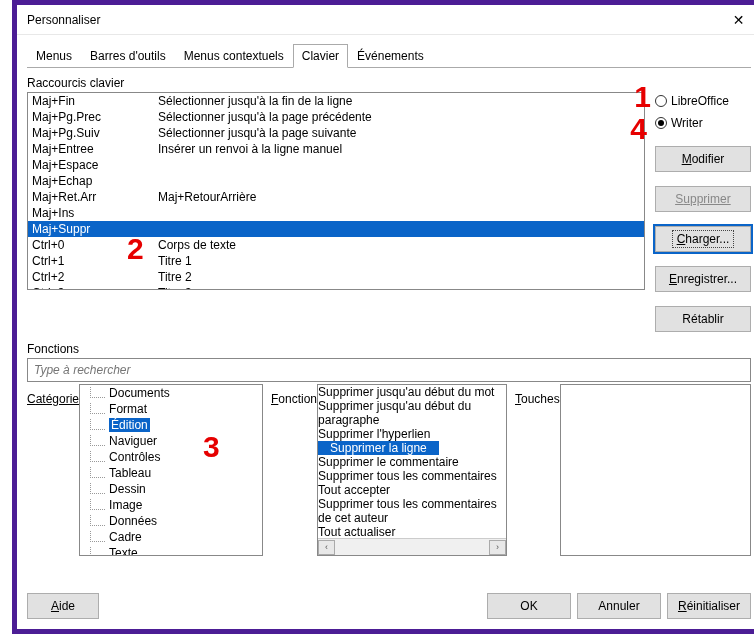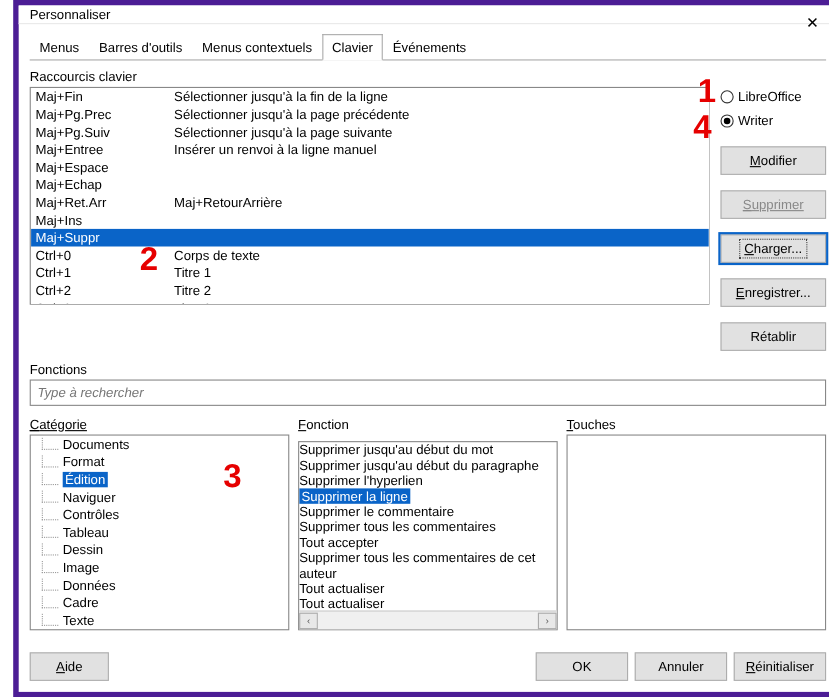--- a/index.html
+++ b/index.html
@@ -144,21 +144,21 @@
     font-size: 12px;
     font-style: italic;
     color: #777;
     background: #fff;
   }
   .three-col {
     display: flex;
     gap: 8px;
     margin-top: 2px;
   }
-  .col { flex: 1; display: flex; flex-direction: column; justify-content: space-between; }
+  .col { flex: 1; display: flex; flex-direction: row; }
   .listbox {
     border: 1px solid #888;
     flex: 1;
     height: 172px;
     overflow-y: scroll;
     background: #fff;
   }
   .listbox .item {
     padding: 0 4px;
     line-height: 16px;
@@ -367,21 +367,21 @@
             <div class="item tree">Texte</div>
           </div>
       </div>
       <div class="col">
         <div class="section-label"><span style="text-decoration:underline">F</span>onction</div>
         <div class="fn-listbox-wrap">
           <div class="fn-listbox" id="function-list">
               <div class="item">Supprimer jusqu'au début du mot</div>
               <div class="item">Supprimer jusqu'au début du paragraphe</div>
               <div class="item">Supprimer l'hyperlien</div>
-              <div class="item"><span style="background: rgb(10, 100, 200); color: rgb(255, 255, 255); padding: 0px 2px;">Supprimer la ligne</span></div>
+              <div class="item"><span style="background: rgb(10, 100, 200); color: rgb(255, 255, 255); padding: 0px 12px;">Supprimer la ligne</span></div>
               <div class="item">Supprimer le commentaire</div>
               <div class="item">Supprimer tous les commentaires</div>
               <div class="item">Tout accepter</div>
               <div class="item">Supprimer tous les commentaires de cet auteur</div>
               <div class="item">Tout actualiser</div>
               <div class="item">Tout actualiser</div>
             </div>
           <div class="fn-hscroll">
             <div class="arrow">‹</div>
             <div class="track"></div>

